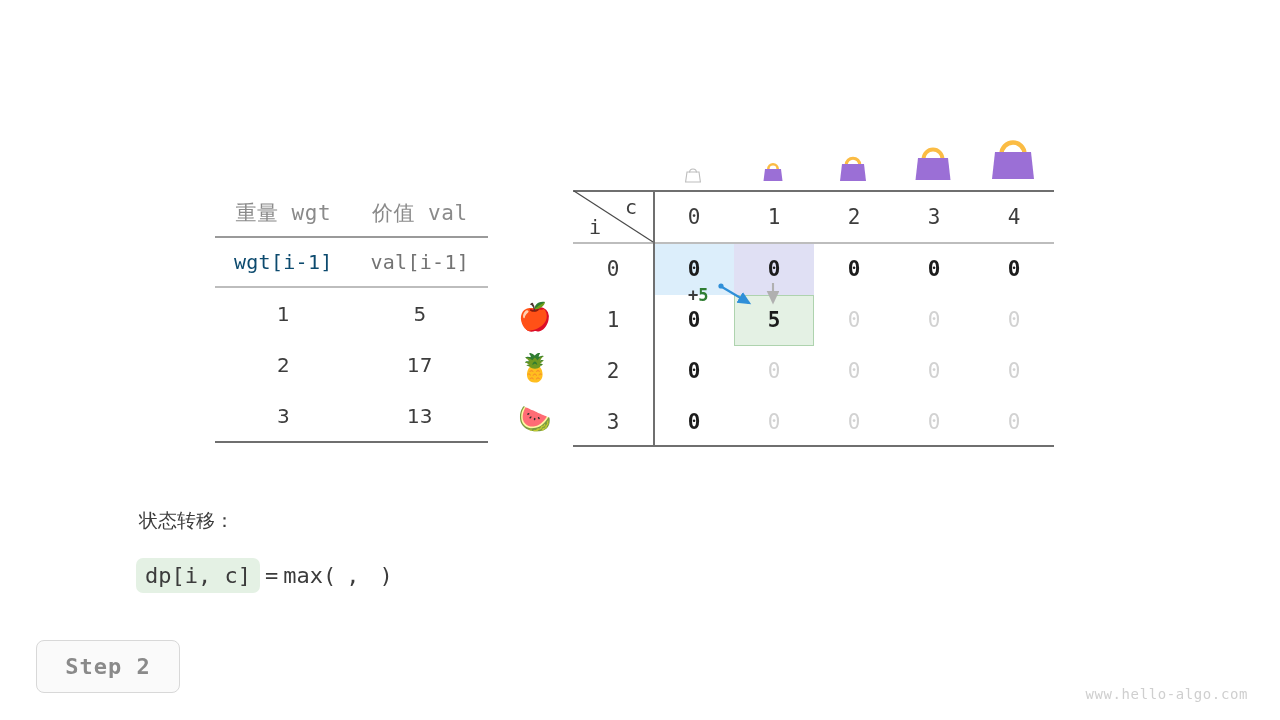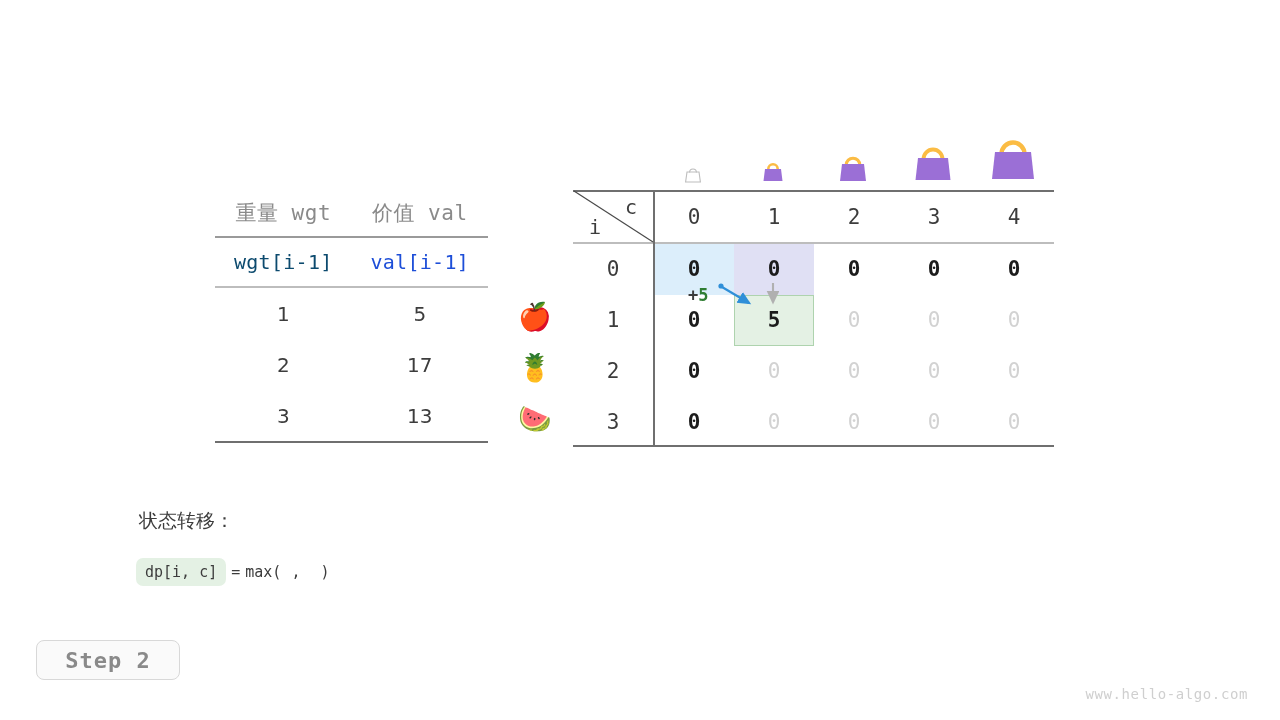--- a/index.html
+++ b/index.html
@@ -50,21 +50,21 @@
   .it-rule-mid td { border-bottom: 2px solid #bdbdbd; height: 0; }
   .it-rule-bot td { border-bottom: 2px solid #6f6f6f; height: 0; }
   .it-sub td {
     height: 48px;
     font-family: "DejaVu Sans Mono", monospace;
     font-size: 20px;
     font-weight: bold;
     letter-spacing: .3px;
   }
   .c-wgt { color: #0c4a6e; }
-  .c-val { color: #1d4ed8; }
+  .c-val { color: #737373; }
   .it-row td {
     height: 51px;
     font-family: "DejaVu Sans", sans-serif;
     font-size: 20px;
     color: #3c3c3c;
   }
   .fruit {
     position: absolute;
     left: 505px;
     font-size: 27px;
@@ -190,40 +190,40 @@
     font-size: 19px;
     color: #3c3c3c;
   }
   #formula {
     position: absolute;
     left: 136px;
     top: 558px;
     display: flex;
     align-items: center;
     font-family: "DejaVu Sans Mono", monospace;
-    font-size: 15px;
+    font-size: 22px;
     color: #3c3c3c;
     white-space: pre;
   }
   #formula .chip {
     border-radius: 7px;
     padding: 5px 9px;
   }
   #formula .chip-green  { background: #e4f1e4; }
   #formula .chip-purple { background: #dcdcf3; }
   #formula .chip-blue   { background: #cfe9f7; font-weight: bold; }
   #formula .gap { padding: 0 5px; }
 
   
   #step-badge {
     position: absolute;
     left: 36px;
     top: 640px;
     width: 144px;
-    height: 40px;
+    height: 53px;
     box-sizing: border-box;
     border: 1px solid #d8d8d8;
     border-radius: 8px;
     background: #fafafa;
     display: flex;
     align-items: center;
     justify-content: center;
     font-family: "DejaVu Sans Mono", monospace;
     font-size: 22px;
     font-weight: bold;

